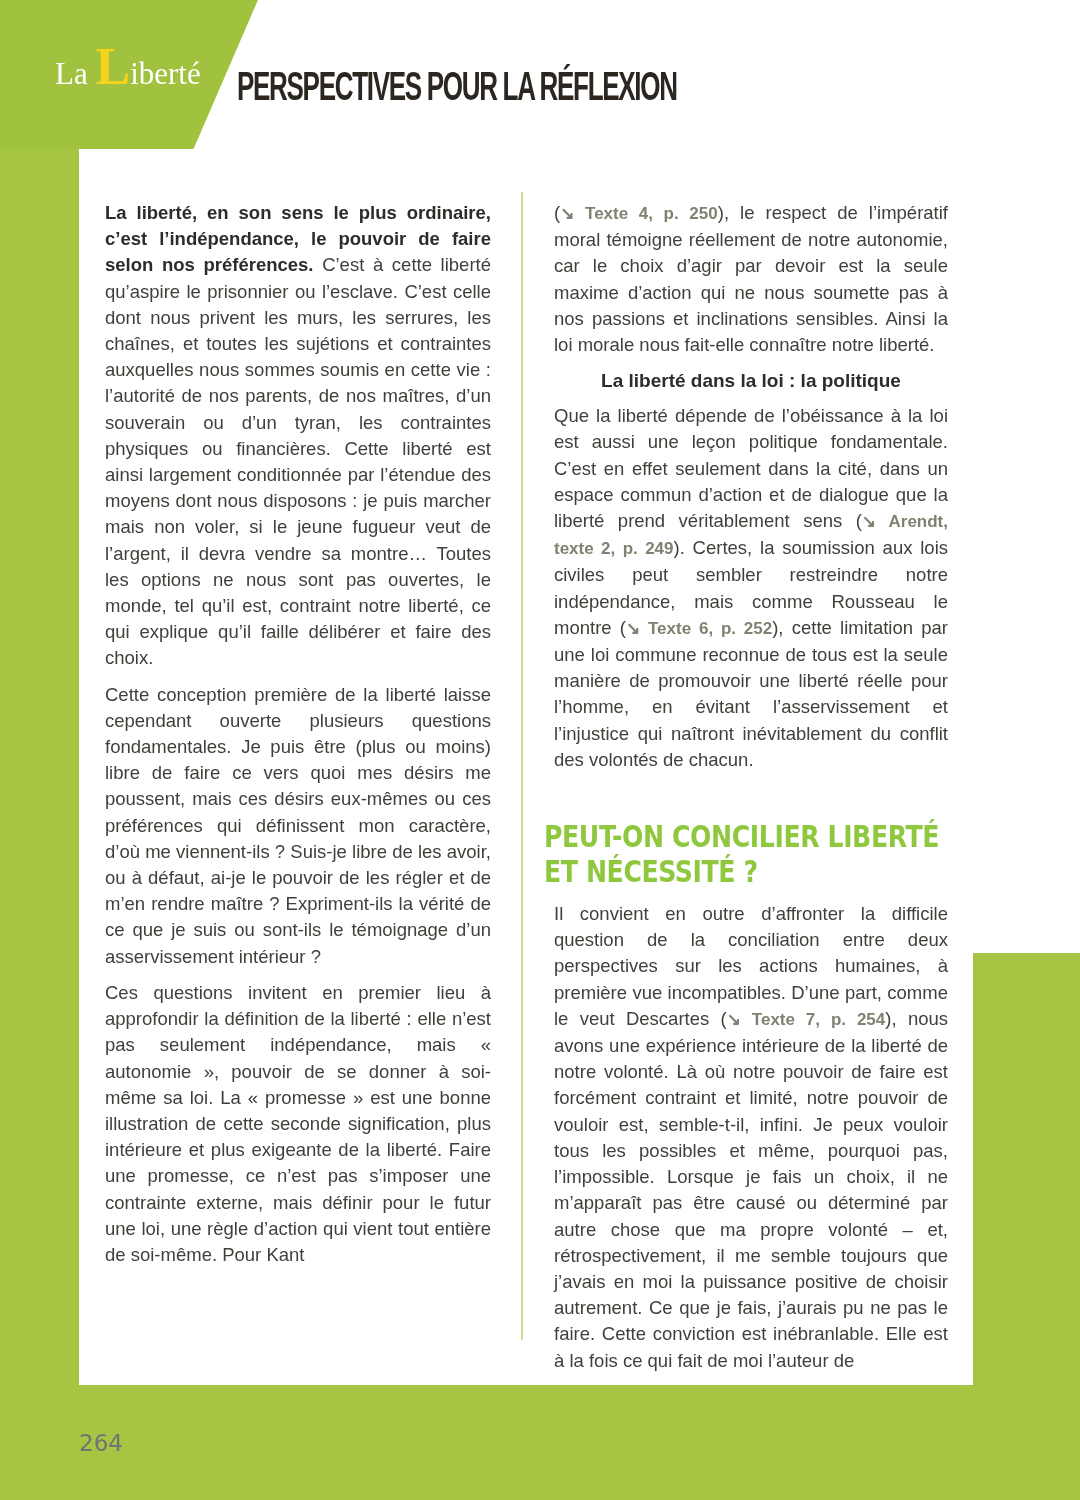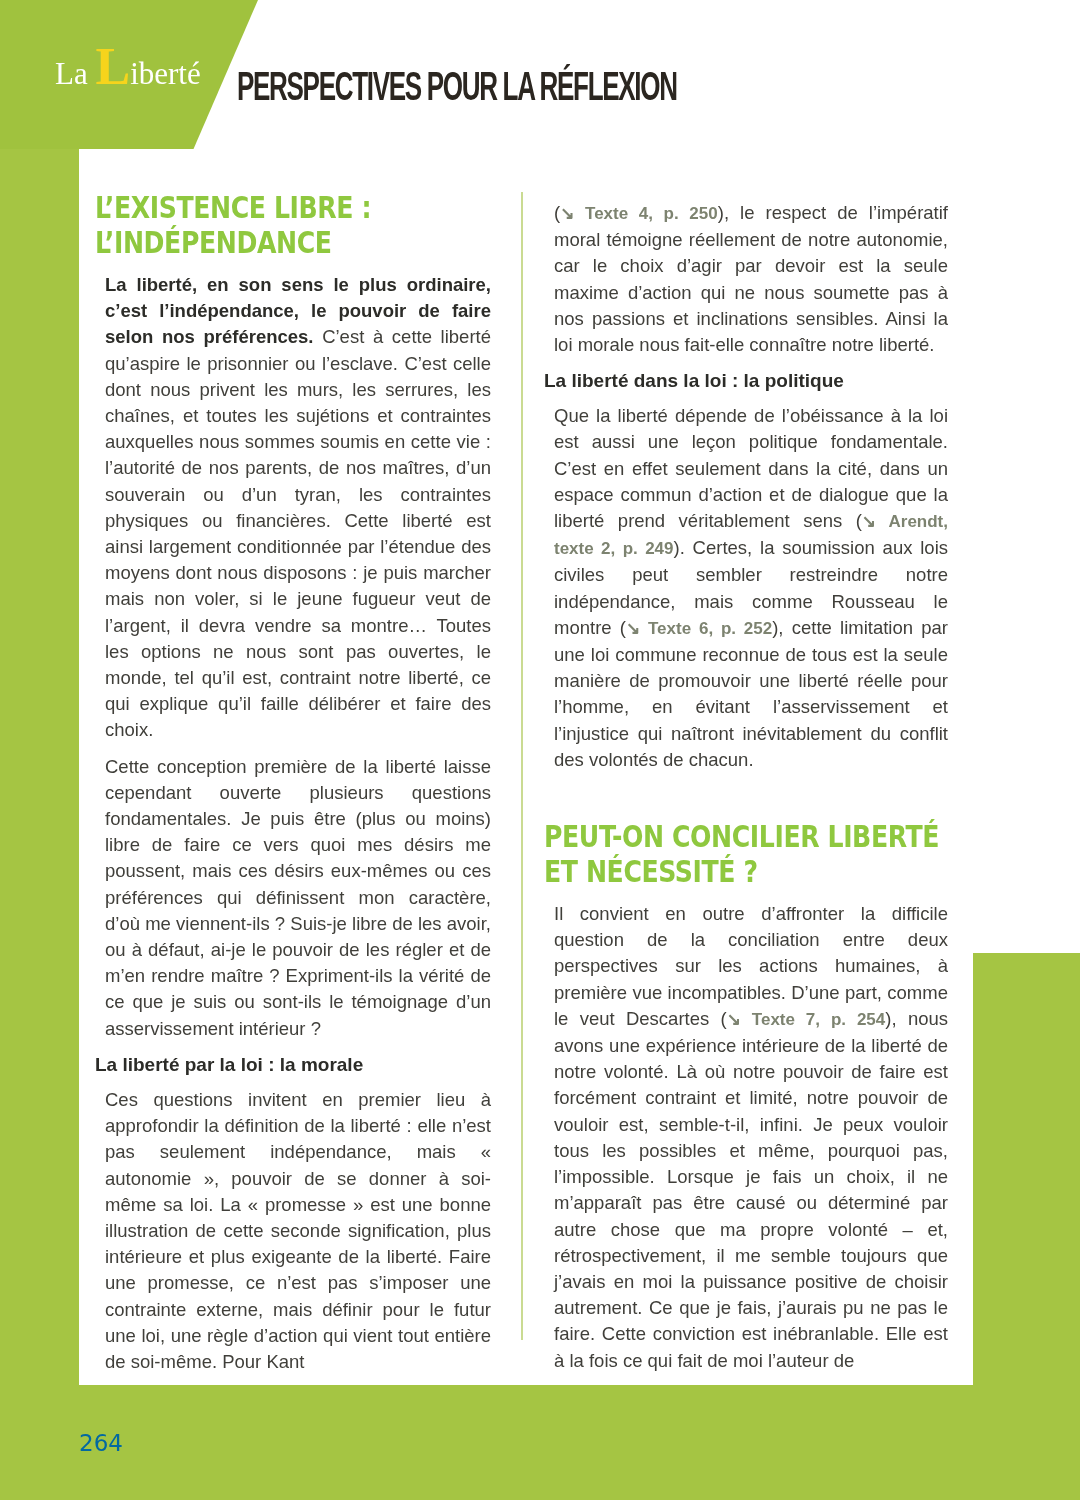--- a/index.html
+++ b/index.html
@@ -31,50 +31,45 @@
   .divider{position:absolute;left:521px;top:192px;width:2px;height:1148px;background:#cadb92;}
 
   .section-title{color:#8fc83f;font-family:"DejaVu Sans",sans-serif;
     font-size:30px;line-height:35px;margin:0 0 12px 0;text-align:left;}
   .section-title .line{display:block;white-space:nowrap;letter-spacing:-0.5px;
     transform:scaleX(0.84);transform-origin:left center;}
   .mt-section{margin-top:26px;}
   .mt-section-lg{margin-top:46px;}
 
   .subhead{font-weight:bold;color:#2c2c28;font-size:19px;line-height:25px;
-    margin:10px 0 3px 0;text-align:left;}
+    margin:10px 0 3px 0;text-align:center;}
   p{margin:10px;}
   .lead{font-weight:bold;color:#2c2c28;}
   .ref{color:#7d8370;font-weight:bold;font-size:17px;}
 
-  .page-num{position:absolute;left:79px;top:1430px;font-size:23px;color:#0369a1;
+  .page-num{position:absolute;left:79px;top:1430px;font-size:23px;color:#737373;
     font-family:"DejaVu Sans",sans-serif;}
 </style>
 </head>
 <body>
 
 <div class="green-left"></div>
 <div class="green-bottom"></div>
 <div class="green-right"></div>
 <div class="green-banner"></div>
 
 <div class="chapter"><span>La </span><span class="initial">L</span><span>iberté</span></div>
 <div class="banner-title">PERSPECTIVES POUR LA RÉFLEXION</div>
 
 <div class="divider"></div>
 
 <div class="col col-left">
-  <h2 class="section-title">
-    <span class="line">L’EXISTENCE LIBRE :</span>
-    <span class="line">L’INDÉPENDANCE</span>
-  </h2>
   <p><span class="lead">La liberté, en son sens le plus ordinaire, c’est l’indépendance, le pouvoir de faire selon nos préférences.</span><span> C’est à cette liberté qu’aspire le prisonnier ou l’esclave. C’est celle dont nous privent les murs, les serrures, les chaînes, et toutes les sujétions et contraintes auxquelles nous sommes soumis en cette vie : l’autorité de nos parents, de nos maîtres, d’un souverain ou d’un tyran, les contraintes physiques ou financières. Cette liberté est ainsi largement conditionnée par l’étendue des moyens dont nous disposons : je puis marcher mais non voler, si le jeune fugueur veut de l’argent, il devra vendre sa montre… Toutes les options ne nous sont pas ouvertes, le monde, tel qu’il est, contraint notre liberté, ce qui explique qu’il faille délibérer et faire des choix.</span></p>
   <p><span>Cette conception première de la liberté laisse cependant ouverte plusieurs questions fondamentales. Je puis être (plus ou moins) libre de faire ce vers quoi mes désirs me poussent, mais ces désirs eux-mêmes ou ces préférences qui définissent mon caractère, d’où me viennent-ils ? Suis-je libre de les avoir, ou à défaut, ai-je le pouvoir de les régler et de m’en rendre maître ? Expriment-ils la vérité de ce que je suis ou sont-ils le témoignage d’un asservissement intérieur ?</span></p>
 
-  <div class="subhead">La liberté par la loi : la morale</div>
   <p><span>Ces questions invitent en premier lieu à approfondir la définition de la liberté : elle n’est pas seulement indépendance, mais « autonomie », pouvoir de se donner à soi-même sa loi. La « promesse » est une bonne illustration de cette seconde signification, plus intérieure et plus exigeante de la liberté. Faire une promesse, ce n’est pas s’imposer une contrainte externe, mais définir pour le futur une loi, une règle d’action qui vient tout entière de soi-même. Pour Kant</span></p>
 </div>
 
 <div class="col col-right">
   <p><span>(</span><span class="ref">↘ Texte 4, p. 250</span><span>), le respect de l’impératif moral témoigne réellement de notre autonomie, car le choix d’agir par devoir est la seule maxime d’action qui ne nous soumette pas à nos passions et inclinations sensibles. Ainsi la loi morale nous fait-elle connaître notre liberté.</span></p>
 
   <div class="subhead">La liberté dans la loi : la politique</div>
   <p><span>Que la liberté dépende de l’obéissance à la loi est aussi une leçon politique fondamentale. C’est en effet seulement dans la cité, dans un espace commun d’action et de dialogue que la liberté prend véritablement sens (</span><span class="ref">↘ Arendt, texte 2, p. 249</span><span>). Certes, la soumission aux lois civiles peut sembler restreindre notre indépendance, mais comme Rousseau le montre (</span><span class="ref">↘ Texte 6, p. 252</span><span>), cette limitation par une loi commune reconnue de tous est la seule manière de promouvoir une liberté réelle pour l’homme, en évitant l’asservissement et l’injustice qui naîtront inévitablement du conflit des volontés de chacun.</span></p>
 
   <h2 class="section-title mt-section-lg">

